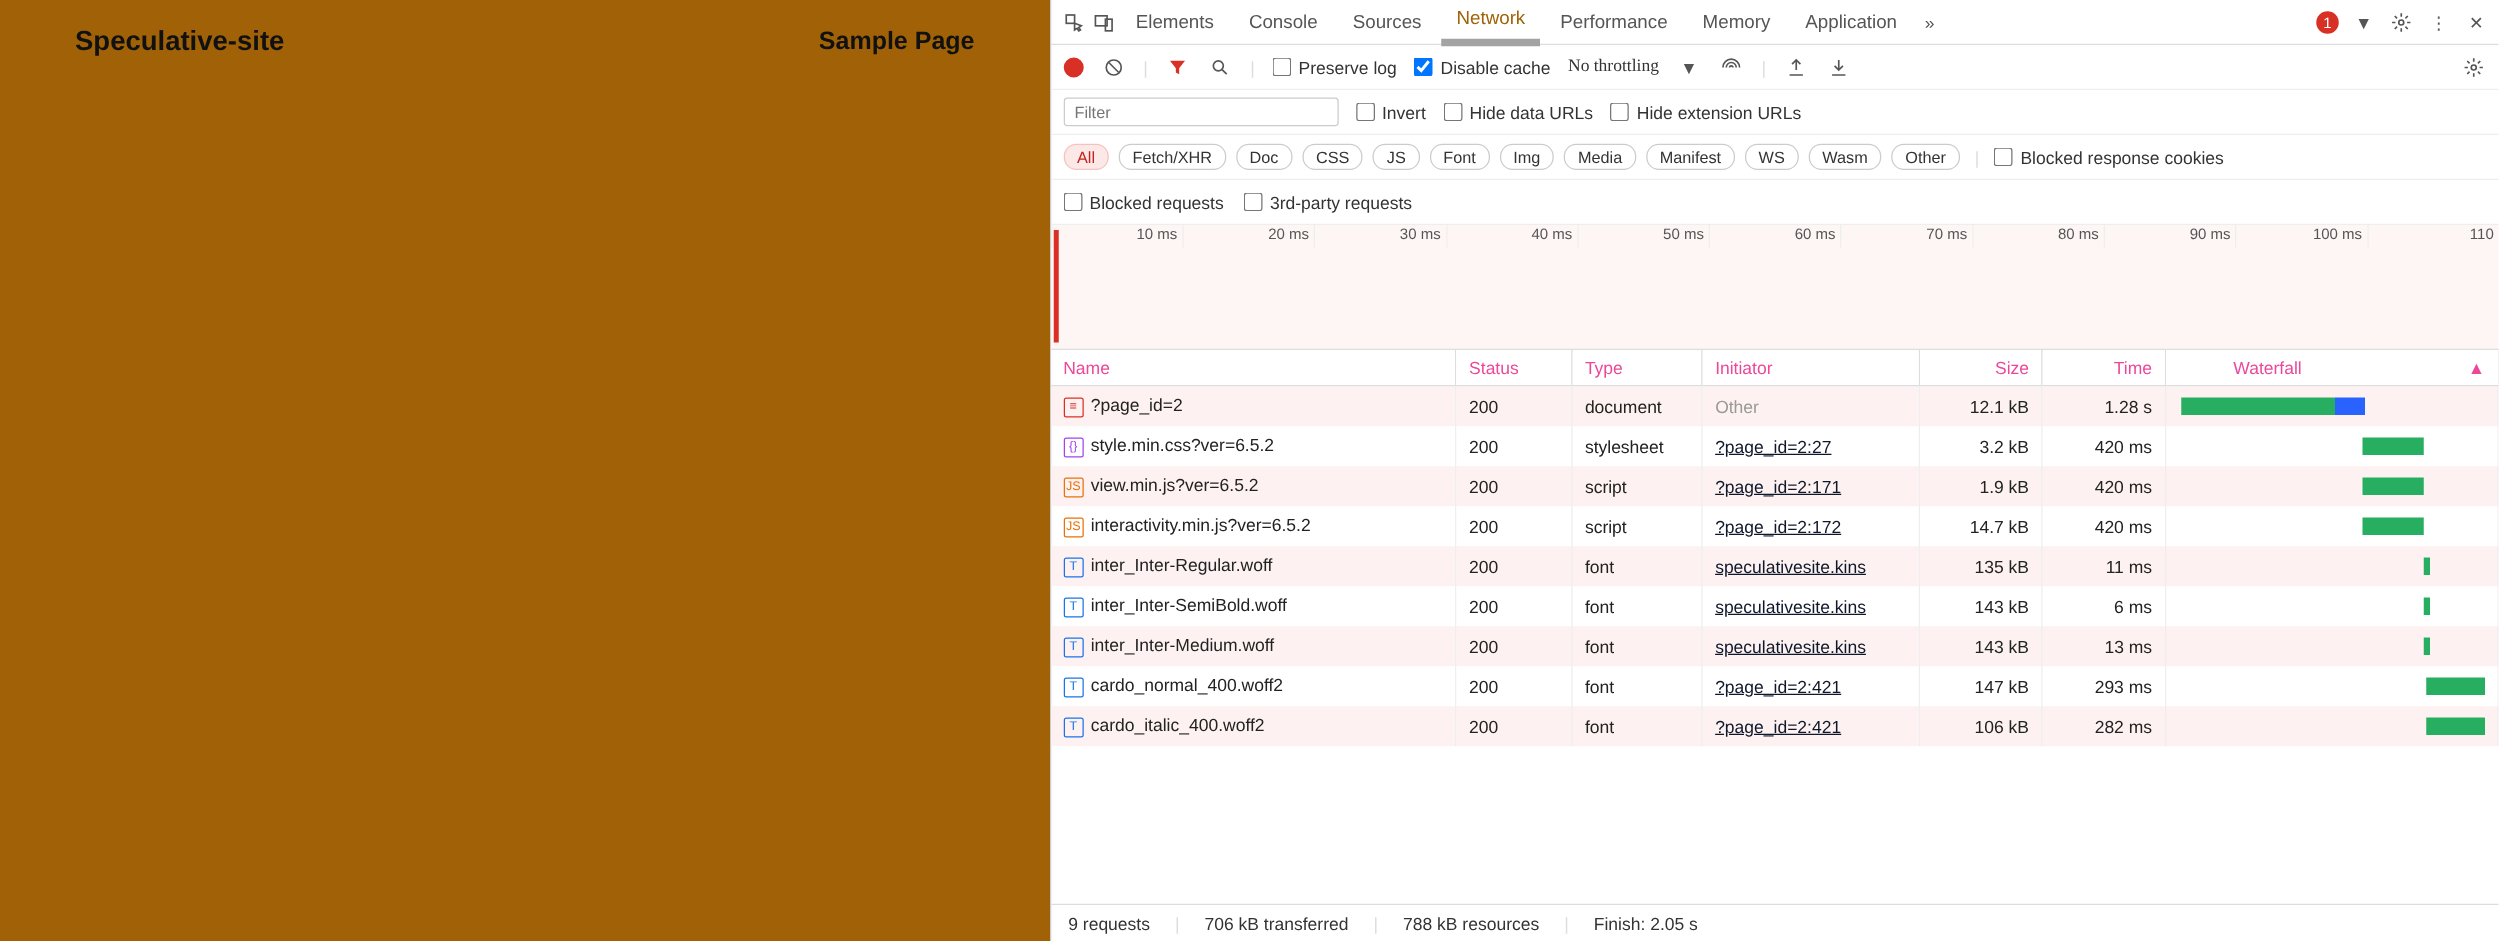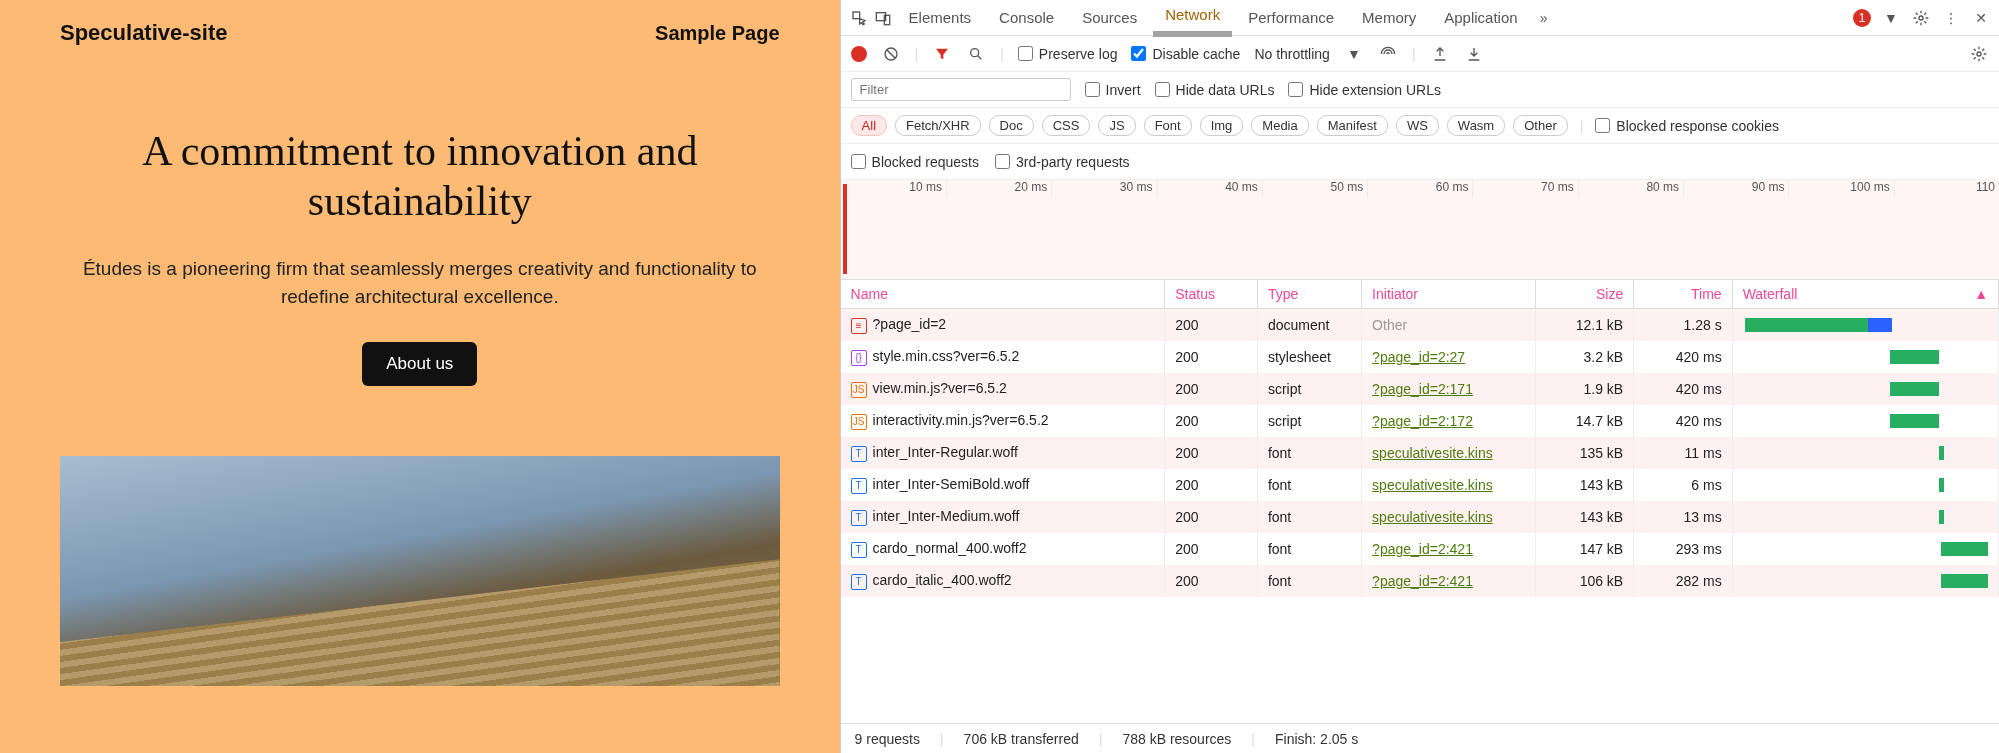--- a/index.html
+++ b/index.html
@@ -1,17 +1,17 @@
 <!DOCTYPE html>
 <html><head>
 <meta charset="utf-8">
 <style>
 * { margin: 0; padding: 0; box-sizing: border-box; font-family: -apple-system, BlinkMacSystemFont, "Segoe UI", sans-serif; }
 body { display: flex; width: 1999px; height: 753px; background: #fff; }
-.page { width: 42%; background: #fdba74; padding: 20px 60px; }
+.page { width: 42%; background: #a16207; padding: 20px 60px; }
 .page-header { display: flex; justify-content: space-between; align-items: center; margin-bottom: 80px; }
 .site-title { font-size: 22px; font-weight: 600; color: #111; }
 .sample-link { font-size: 20px; font-weight: 600; color: #111; }
 .hero { text-align: center; }
 .hero h1 { font-family: Georgia, serif; font-size: 42px; font-weight: 400; line-height: 1.2; color: #111; margin-bottom: 28px; }
 .hero p { font-size: 19px; color: #222; line-height: 1.5; margin: 0 auto 30px; max-width: 680px; }
 .hero-btn { display: inline-block; background: #111; color: #fff; padding: 12px 24px; border-radius: 6px; font-size: 17px; font-weight: 500; border: none; cursor: pointer; }
 .hero-img { margin-top: 70px; width: 100%; height: 230px; background: linear-gradient(170deg, #a7bdd0 0%, #7b97b1 40%, #6b5a3e 60%, #8f7a52 100%); position: relative; overflow: hidden; }
 .hero-img::before { content: ""; position: absolute; left: 0; right: 0; top: 45%; height: 60%; background: repeating-linear-gradient(172deg, #9a7f4a 0 6px, #b59b6a 6px 12px); clip-path: polygon(0 100%, 0 60%, 100% 0, 100% 100%); }
 .devtools { flex: 1; background: #fff; border-left: 1px solid #ccc; display: flex; flex-direction: column; font-size: 14px; }
@@ -19,64 +19,58 @@
 .dev-icon { width: 20px; height: 20px; display: inline-flex; align-items: center; justify-content: center; color: #555; }
 .tab { padding: 8px 12px; color: #555; cursor: pointer; font-size: 15px; }
 .tab.active { color: #a16207; border-bottom: 6px solid #a3a3a3; }
 .tabrow-right { margin-left: auto; display: flex; align-items: center; gap: 10px; }
 .error-badge { background: #d93025; color: #fff; border-radius: 50%; width: 18px; height: 18px; font-size: 12px; display: inline-flex; align-items: center; justify-content: center; }
 .toolbar1 { display: flex; align-items: center; height: 36px; padding: 0 10px; gap: 14px; border-bottom: 1px solid #eee; }
 .record-btn { width: 16px; height: 16px; border-radius: 50%; background: #d93025; border: 2px solid #d93025; }
 .clear-btn, .funnel-btn, .search-btn2 { color: #555; }
 .chk { display: flex; align-items: flex-start; gap: 6px; font-size: 14px; color: #333; }
 .chk input { width: 15px; height: 15px; }
-.throttle { font-size: 14px; color: #333; }
+.throttle { font-size: 14px; color: #333; font-family: Liberation Serif, serif; }
 .toolbar2 { display: flex; align-items: center; height: 36px; padding: 0 10px; gap: 14px; border-bottom: 1px solid #eee; }
 .filter-input { width: 220px; padding: 3px 8px; border: 1px solid #ccc; border-radius: 3px; font-size: 13px; }
 .toolbar3 { display: flex; align-items: center; flex-wrap: wrap; min-height: 36px; padding: 4px 10px; gap: 8px; border-bottom: 1px solid #eee; }
 .pill { border: 1px solid #ccc; border-radius: 10px; padding: 2px 10px; font-size: 13px; color: #333; background: #fff; cursor: pointer; }
 .pill.active { background: #fce8e6; border-color: #f5c2be; color: #c5221f; }
 .toolbar4 { display: flex; align-items: center; height: 36px; padding: 0 10px; gap: 16px; border-bottom: 1px solid #eee; }
 .timeline { height: 100px; border-bottom: 1px solid #ddd; position: relative; background: #fdf6f5; }
 .timeline-ticks { display: flex; height: 18px; font-size: 12px; color: #555; }
 .tick { flex: 1; text-align: right; padding-right: 4px; border-left: 1px solid #eee; }
 .timeline-bar { position: absolute; left: 2px; top: 4px; width: 4px; height: 90px; background: #d93025; }
 .table-wrap { flex: 1; overflow: auto; }
 .net-table { width: 100%; border-collapse: collapse; font-size: 14px; }
 .net-table th { text-align: left; padding: 6px 10px; border-right: 1px solid #ddd; border-bottom: 1px solid #ddd; font-weight: 400; color: #ec4899; background: #fff; position: sticky; top: 0; }
 .net-table td { padding: 5px 10px; border-right: 1px solid #eee; color: #222; }
 .net-table tr.striped { background: #fdf2f1; }
 .file-icon { display: inline-block; width: 16px; height: 16px; margin-right: 6px; vertical-align: middle; border: 1px solid; border-radius: 2px; font-size: 10px; text-align: center; line-height: 14px; }
 .ico-doc { border-color: #d93025; color: #d93025; }
 .ico-css { border-color: #a142f4; color: #a142f4; }
 .ico-js { border-color: #e8710a; color: #e8710a; }
 .ico-font { border-color: #1a73e8; color: #1a73e8; }
-.initiator-link { color: #4d7c0f; text-decoration: underline; }
+.initiator-link { color: #0f172a; text-decoration: underline; }
 .initiator-other { color: #999; }
 .size-col, .time-col { text-align: right; }
 .wf-cell { position: relative; height: 22px; }
 .wf-bar { position: absolute; height: 14px; top: 4px; background: #27ae60; }
 .wf-bar.blue { background: #2962ff; }
 .statusbar { height: 30px; border-top: 1px solid #ddd; display: flex; align-items: center; gap: 20px; padding: 0 14px; font-size: 14px; color: #333; }
-.th-wf { display: flex; justify-content: space-between; align-items: center; }
+.th-wf { display: flex; justify-content: space-between; align-items: center; margin-left: 44px; }
 svg { width: 16px; height: 16px; }
 </style>
 </head>
 <body>
 
 <div class="page">
   <div class="page-header">
     <div class="site-title">Speculative-site</div>
     <div class="sample-link">Sample Page</div>
-  </div>
-  <div class="hero">
-    <h1>A commitment to innovation and sustainability</h1>
-    <p>Études is a pioneering firm that seamlessly merges creativity and functionality to redefine architectural excellence.</p>
-    <button class="hero-btn">About us</button>
-    <div class="hero-img"></div>
   </div>
 </div>
 
 <div class="devtools">
 
   <div class="tabrow">
     <span class="dev-icon">
         <svg viewBox="0 0 24 24" fill="none" stroke="currentColor" stroke-width="2">
           <rect x="3" y="3" width="10" height="10"></rect>
           <path d="M13 13l8 3-3 2 2 3-2 1-2-3-3 2z"></path>

